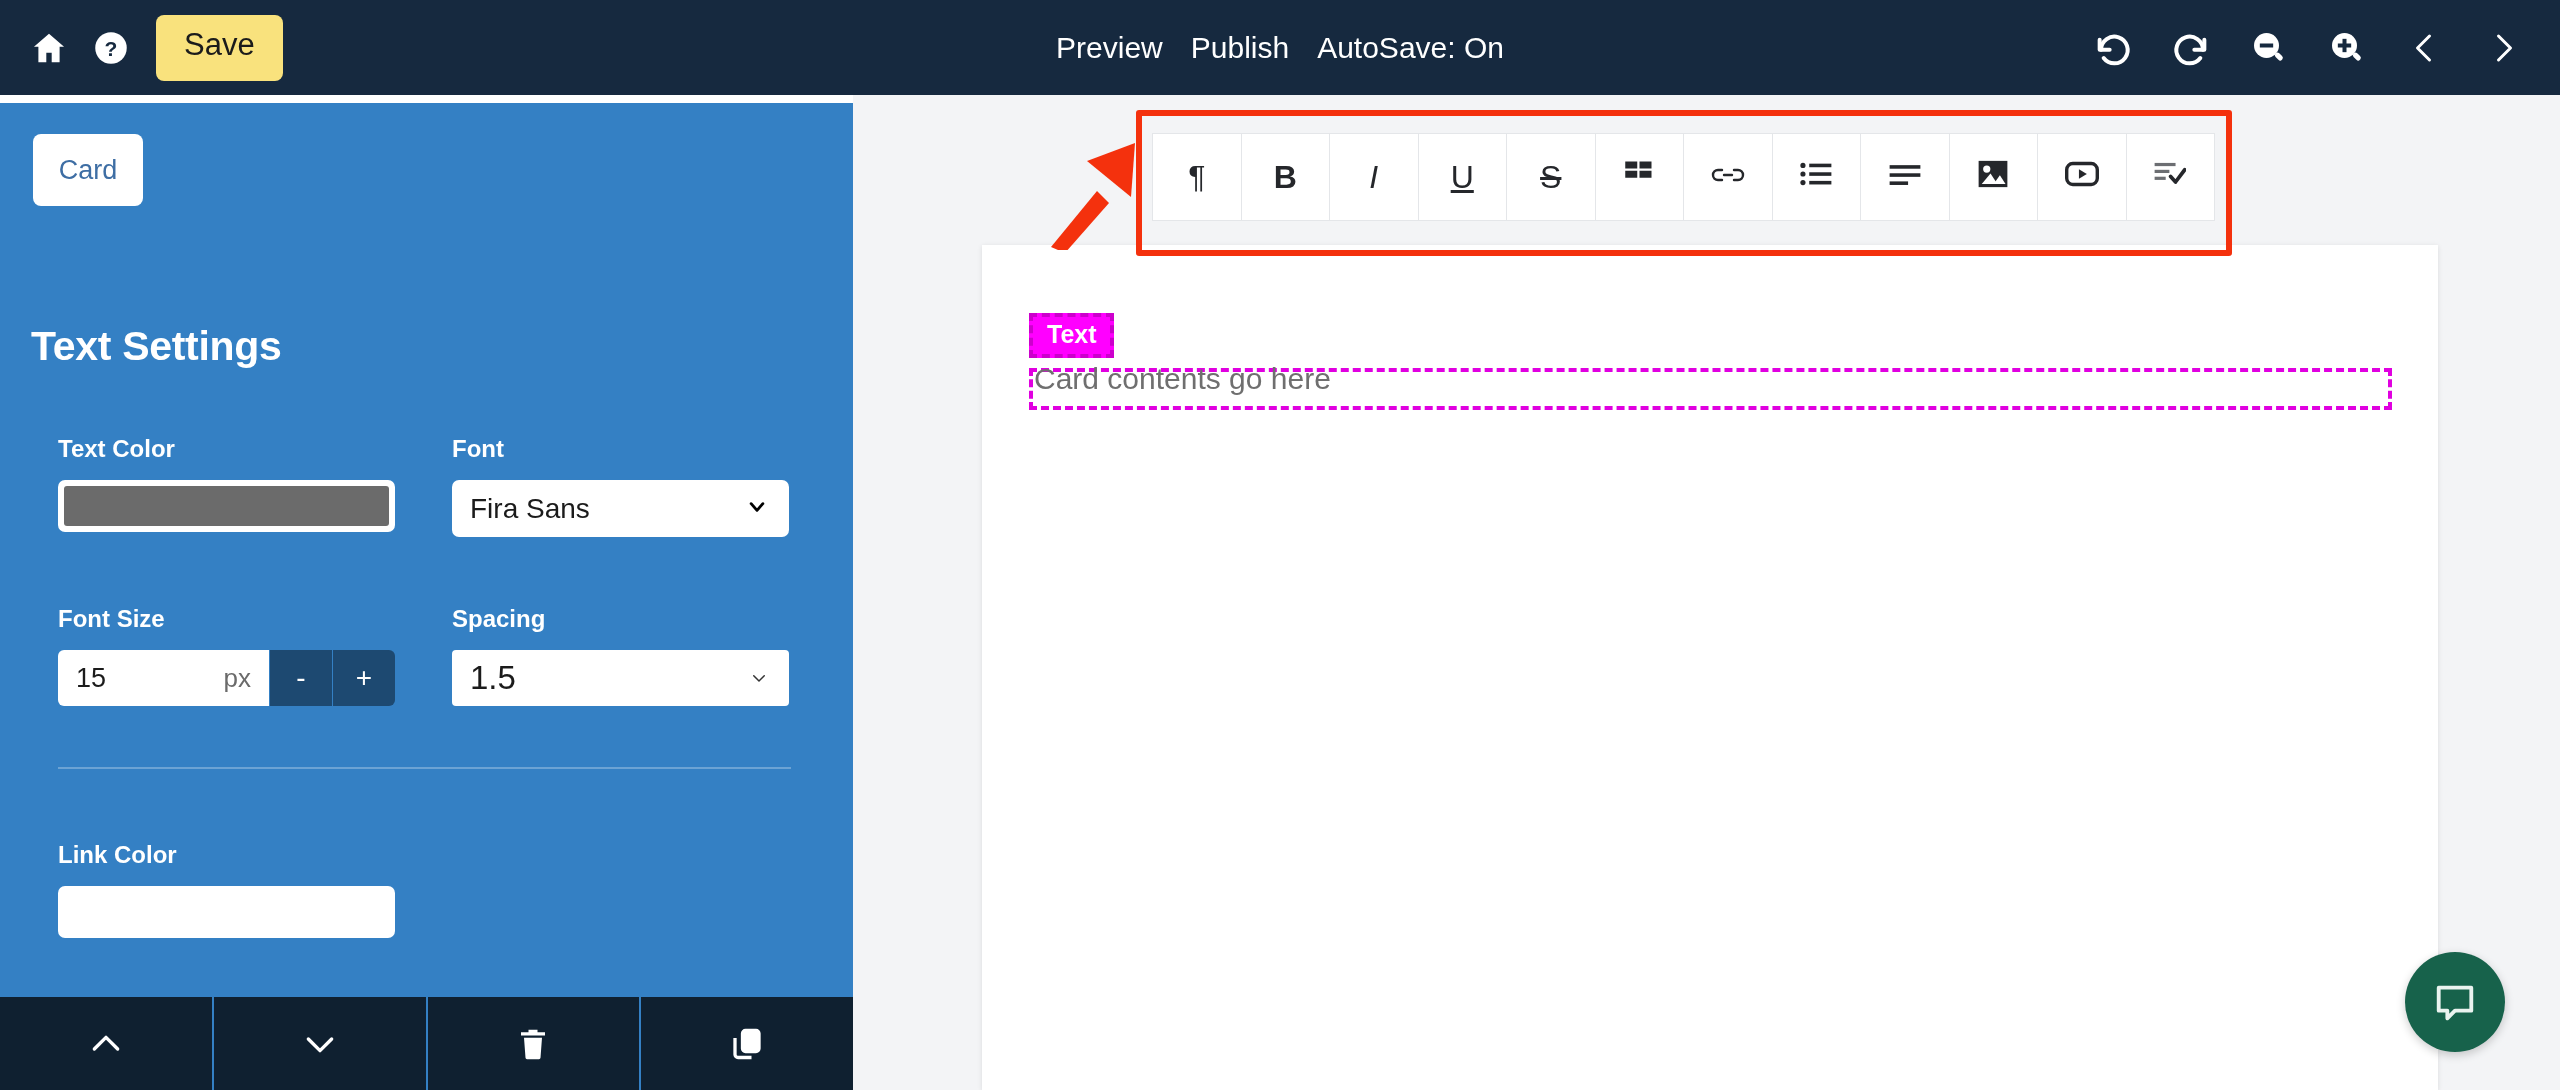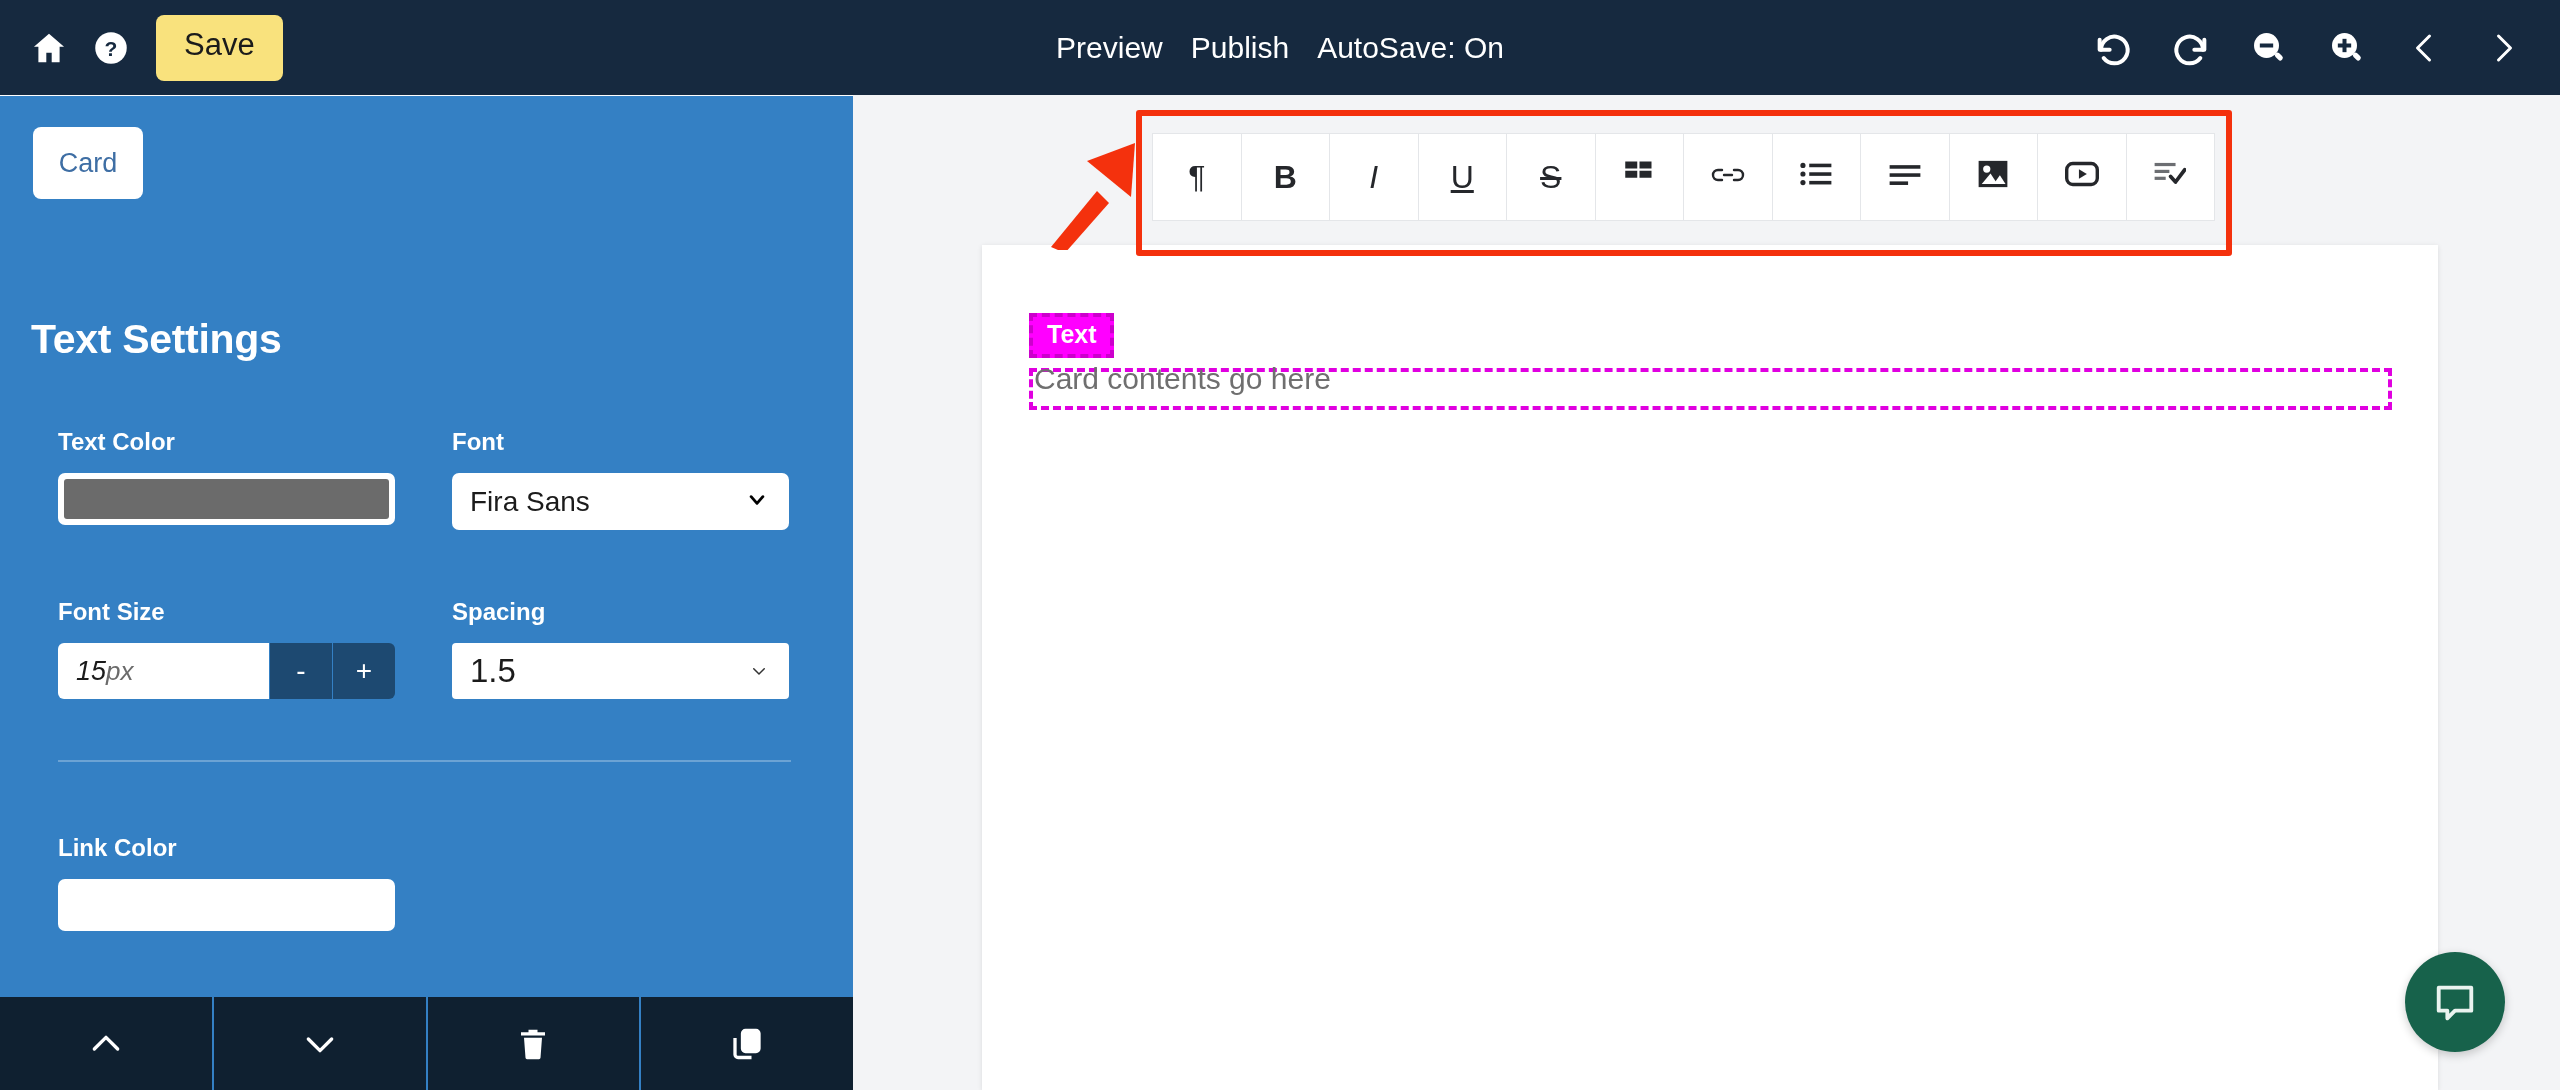--- a/index.html
+++ b/index.html
@@ -47,21 +47,21 @@
     pointer-events: auto; white-space: nowrap;
   }
   .tb-right {
     position: absolute; right: 30px; top: 0; height: 95px;
     display: flex; align-items: center; gap: 24px;
   }
   .tb-right .tb-icon-btn { width: 54px; height: 54px; }
 
   
   .sidebar {
-    position: absolute; left: 0; top: 96px;
+    position: absolute; left: 0; top: 103px;
     width: 992px; height: 900px;
     background: #3480c4;
   }
   .card-tab {
     position: absolute; left: 33px; top: 31px;
     width: 110px; height: 72px;
     background: #ffffff; border-radius: 8px;
     display: flex; align-items: center; justify-content: center;
     color: #3e6ea4; font-size: 27px; cursor: pointer;
   }
@@ -105,23 +105,23 @@
     font-size: 28px; color: #1b1b1b;
     cursor: pointer;
   }
   .select-box.thin { height: 56px; border-radius: 4px; font-size: 33px; }
   .chev { font-size: 26px; color: #000; }
 
   .stepper { margin-top: 17px; display: flex; align-items: stretch; height: 56px; width: 337px; }
   .stepper-input {
     flex: 1 1 auto;
     background: #ffffff; border-radius: 6px 0 0 6px;
-    display: flex; align-items: center; 
+    display: flex; align-items: center; justify-content: space-between;
     padding: 0 18px;
-    font-size: 27px; color: #1b1b1b; font-style: italic;
+    font-size: 27px; color: #1b1b1b;
   }
   .stepper-input .unit { color: #6b6b6b; font-size: 26px; }
   .stepper-btn {
     width: 63px;
     background: #1d4971; color: #ffffff;
     display: flex; align-items: center; justify-content: center;
     font-size: 28px; cursor: pointer;
     border-left: 1px solid #3480c4;
   }
   .stepper-btn:last-child { border-radius: 0 6px 6px 0; }

